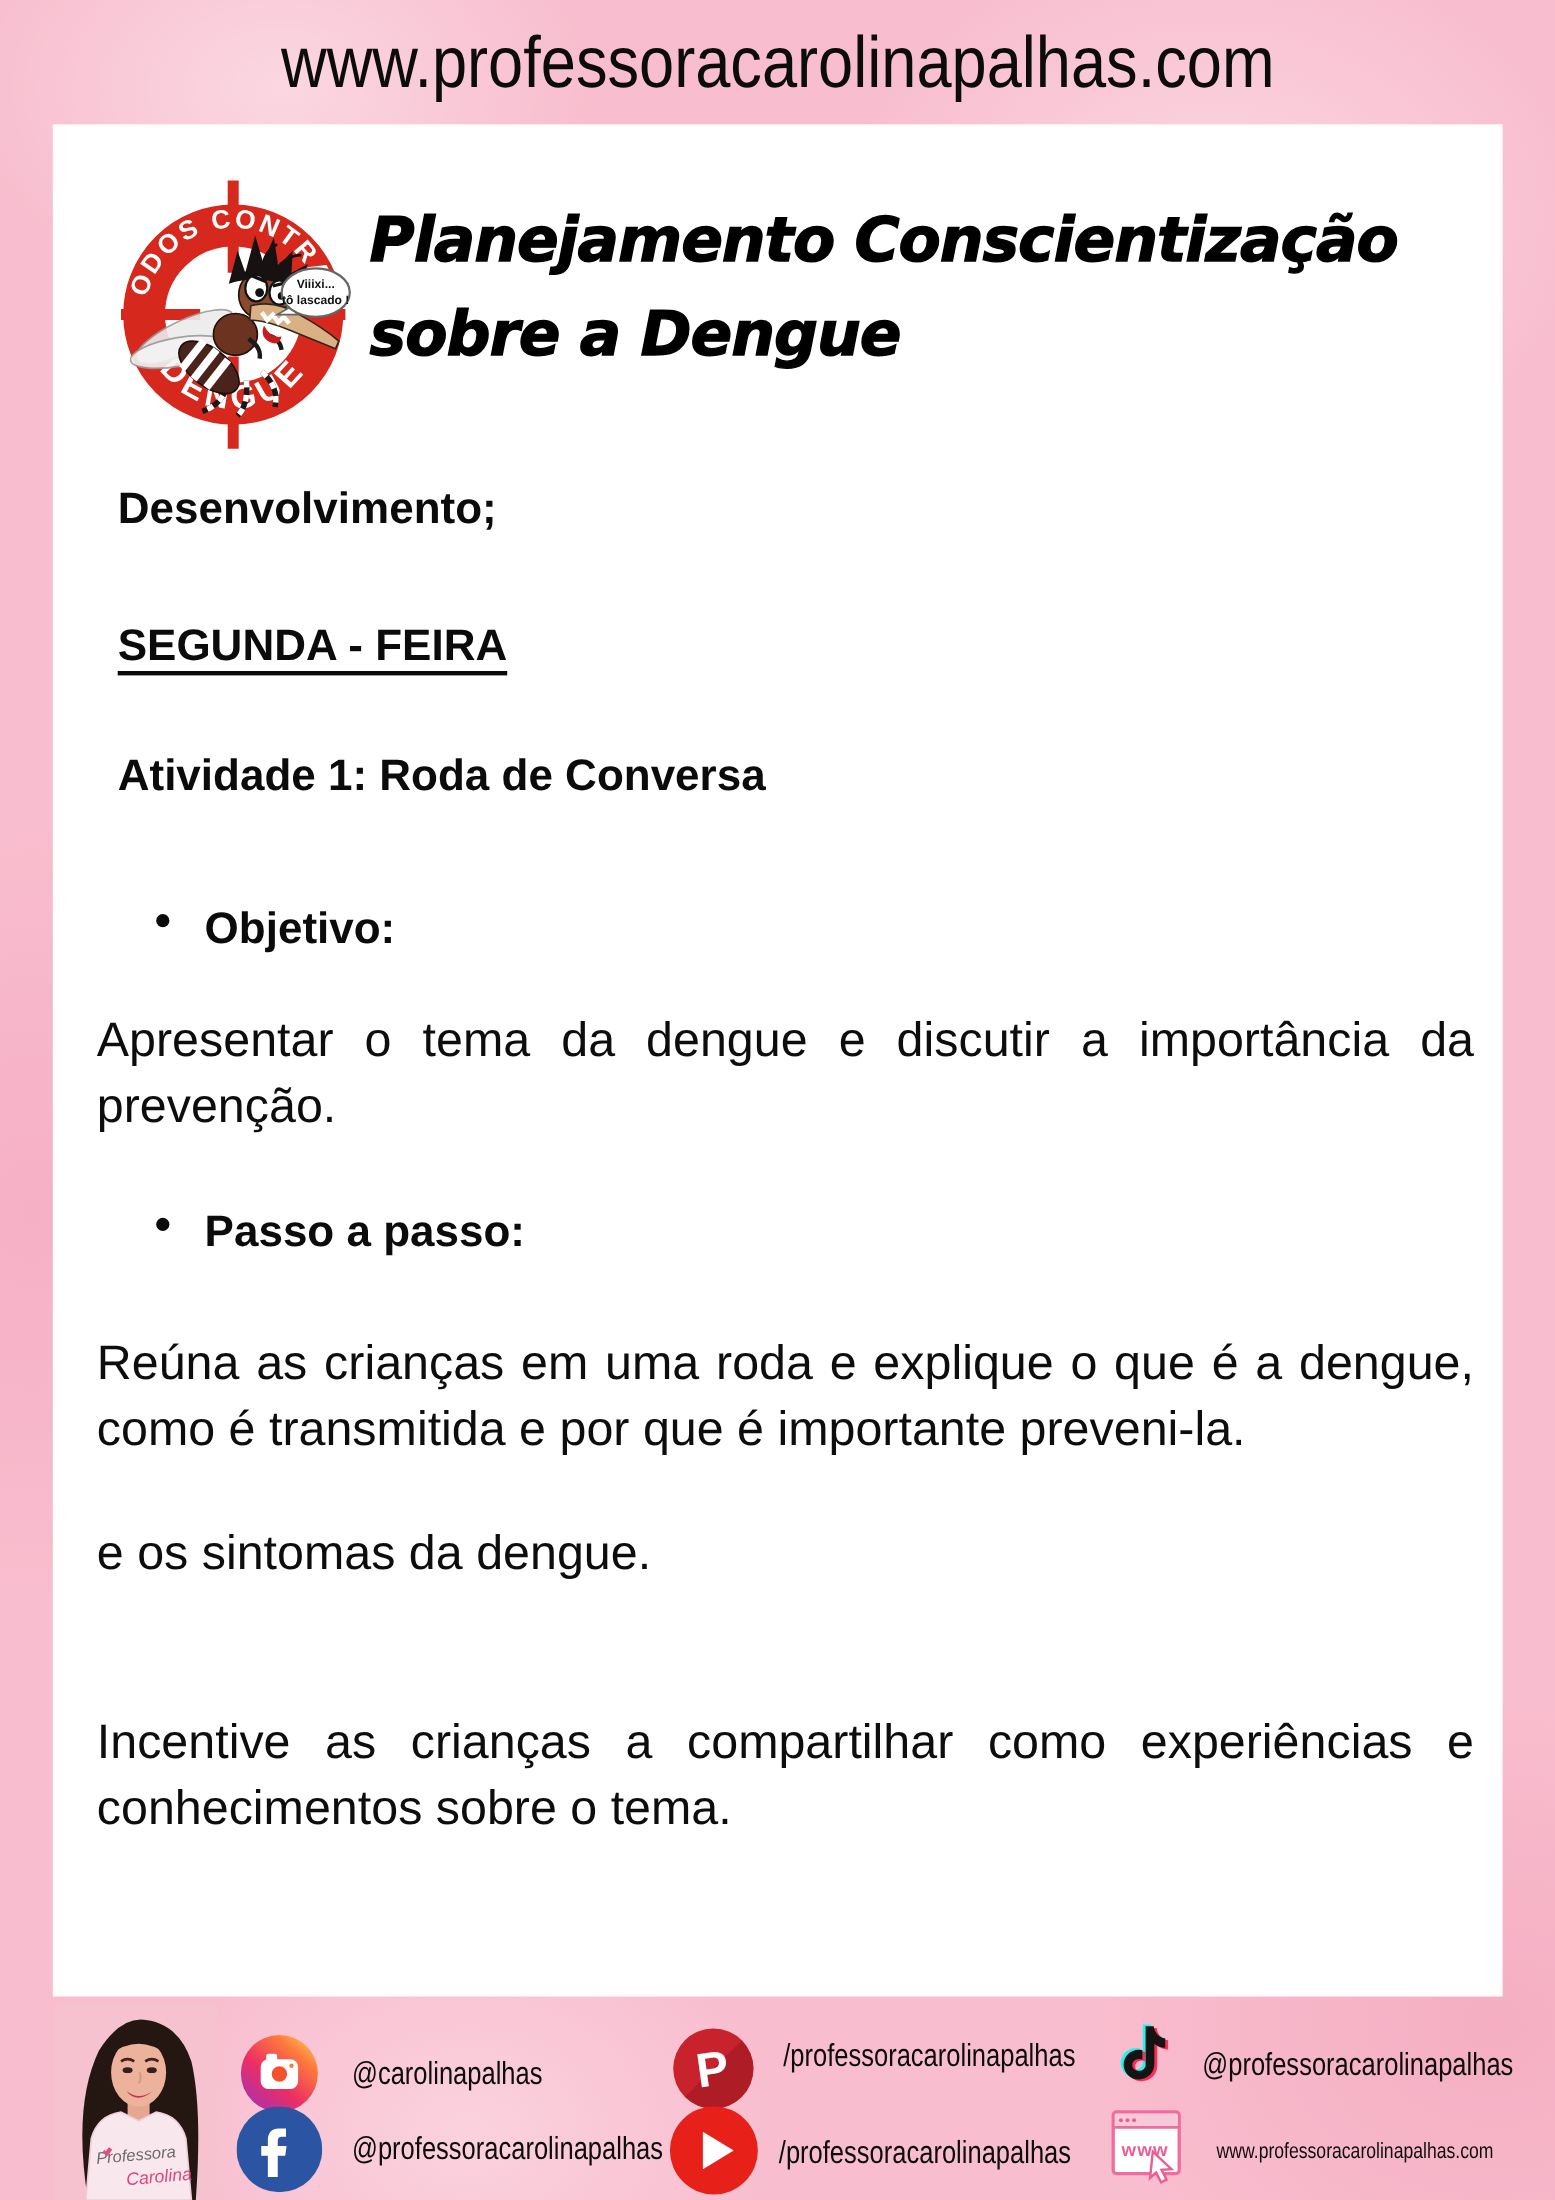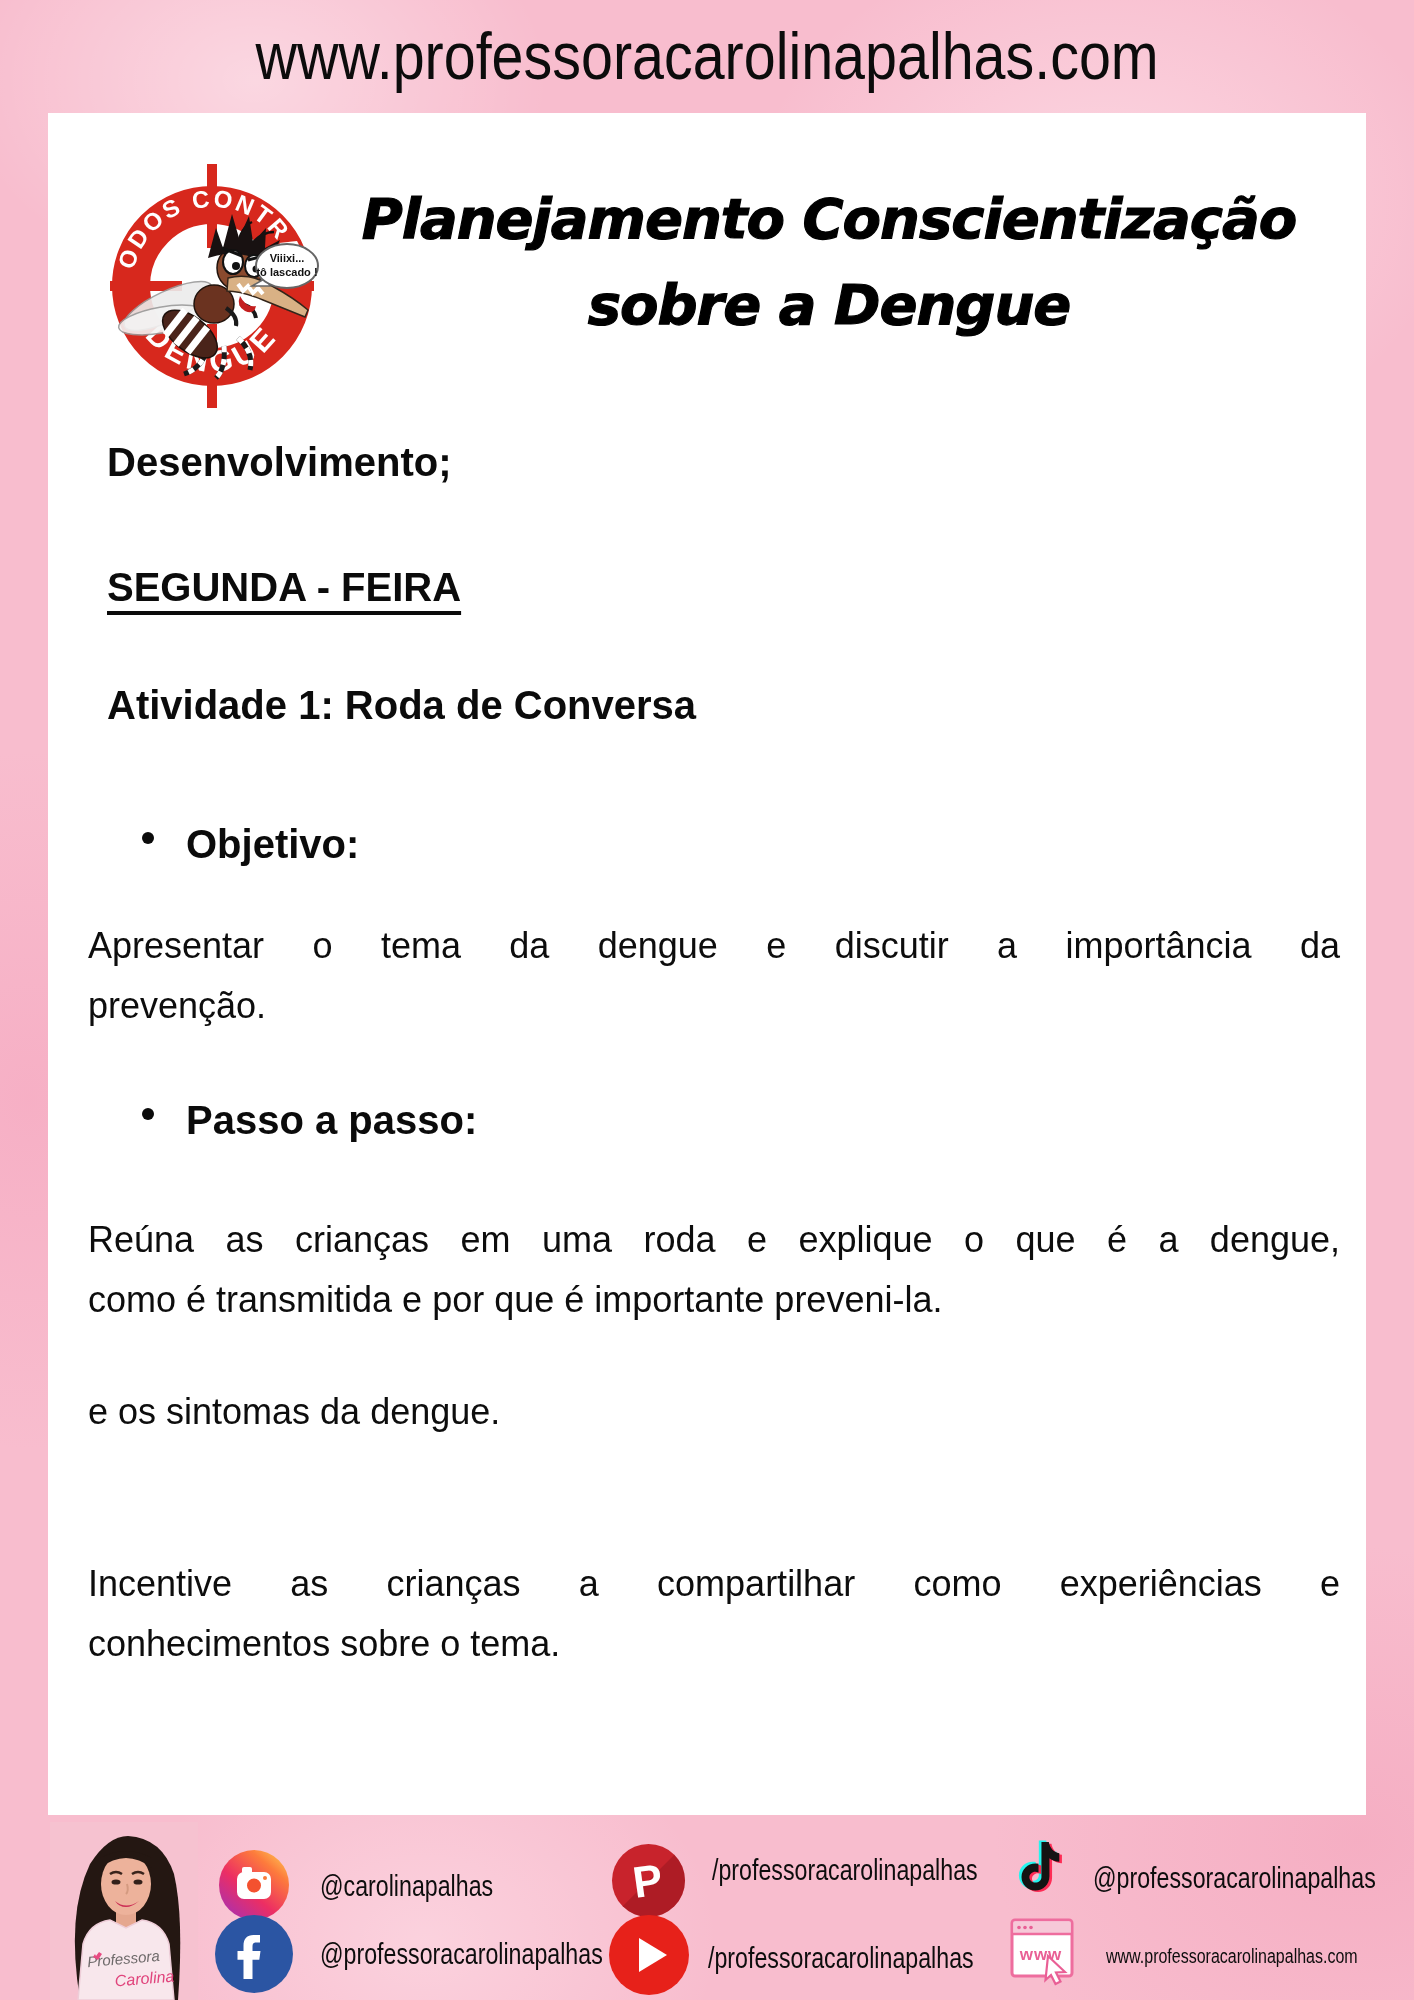--- a/index.html
+++ b/index.html
@@ -15,30 +15,30 @@
       #f8bdce;
   }
   .url-header{
     position:absolute;top:4px;left:0;width:100%;text-align:center;
     font-size:66px;line-height:104px;color:#0c0c0c;font-weight:400;white-space:nowrap;
   }
   .url-header .squeeze{display:inline-block;transform:scaleX(.87);transform-origin:center;}
   .sheet{position:absolute;left:48px;top:113px;width:1318px;height:1702px;background:#ffffff;}
   .logo-box{position:absolute;left:90px;top:156px;width:244px;height:262px;}
   .doc-title{
-    position:absolute;left:336px;top:176px;width:986px;text-align:center;
+    position:absolute;left:336px;top:176px;width:986px;text-align:left;
     font-family:"DejaVu Sans","Liberation Sans",sans-serif;
     font-weight:bold;font-style:italic;font-size:56px;line-height:86px;color:#000;
     letter-spacing:-1px;-webkit-text-stroke:1.2px #000;
   }
   .h-block{position:absolute;left:88px;font-size:40px;font-weight:bold;color:#0b0b0b;white-space:nowrap;margin-left:19px;}
   .h-underline{text-decoration:underline;text-decoration-thickness:4px;text-underline-offset:10px;}
   .bullet-row{position:absolute;left:88px;font-size:40px;font-weight:bold;color:#0b0b0b;white-space:nowrap;}
   .bullet-dot{display:inline-block;width:12px;height:12px;border-radius:50%;background:#0b0b0b;margin-left:54px;margin-right:32px;vertical-align:14px;}
-  .para{position:absolute;left:88px;width:1252px;font-size:36px;color:#0d0d0d;}
+  .para{position:absolute;left:88px;width:1252px;font-size:44px;color:#0d0d0d;}
   .jline{display:block;line-height:60px;}
   .jline.stretch{text-align:justify;text-align-last:justify;}
   .footer-label{
     position:absolute;font-size:29px;color:#0d0d0d;white-space:nowrap;
     transform:translateY(-50%) scaleX(.80);transform-origin:left center;letter-spacing:0;
   }
   .footer-label.small{font-size:20px;}
   .abs{position:absolute;}
   svg text{font-family:"Liberation Sans",sans-serif;}
 </style>

